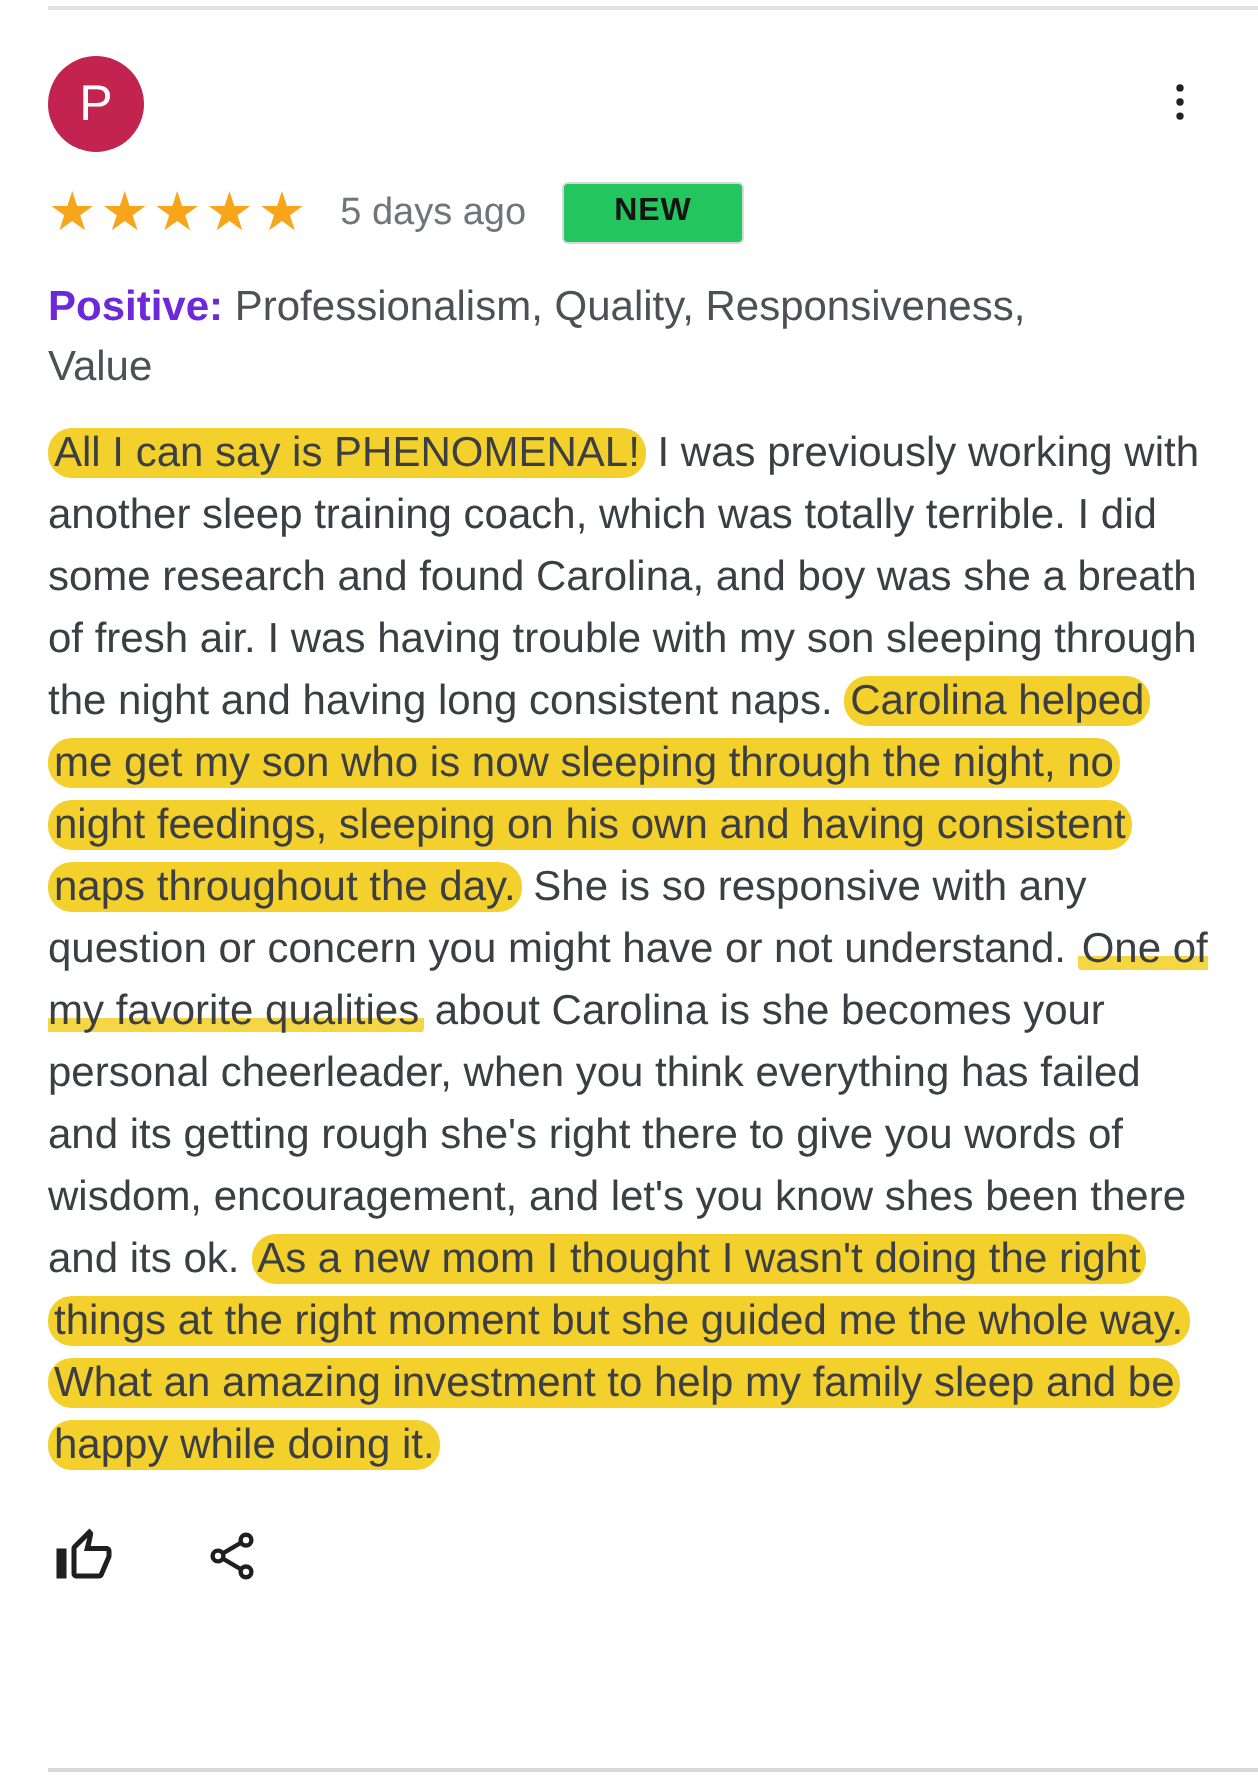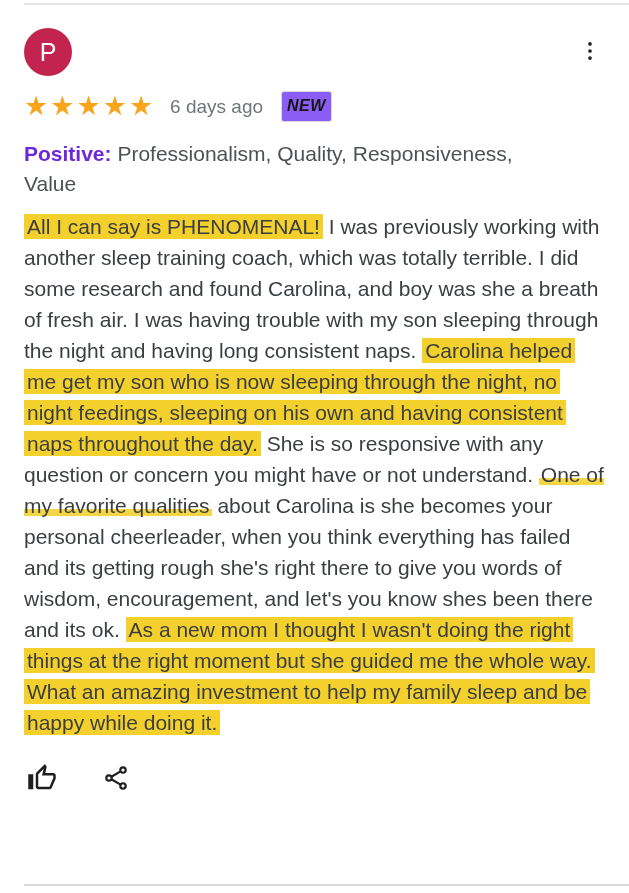--- a/index.html
+++ b/index.html
@@ -39,34 +39,34 @@
     color: #202124; line-height: 0;
   }
 
   
   .rating-row { display: flex; align-items: center; margin-top: 15px; }
   .stars { font-size: 27px; line-height: 1; color: #f9a51c; letter-spacing: 2px; white-space: nowrap; }
   .time-ago { font-size: 19px; color: #70757a; margin-left: 15px; }
   .new-badge {
     margin-left: 18px;
     border: 1px solid #d8d8d8; border-radius: 3px;
-    background: #8b5cf6;
-    padding: 5px 5px 6px;
-    font-size: 16px; font-weight: 700; color: #141414; letter-spacing: .5px; font-style: italic;
+    background: #22c55e;
+    padding: 5px 25px 6px;
+    font-size: 16px; font-weight: 700; color: #141414; letter-spacing: .5px;
   }
 
   
   .positive { margin: 17px 0 0; font-size: 21px; line-height: 30px; color: #4d5156; max-width: 525px; }
   .positive b { color: #6d28d9; }
 
   
   .body-text { margin: 12px 0 0; font-size: 21px; line-height: 31px; color: #3b3e42; width: 581px; }
   .body-text .hl {
     background: #f3d02b;
-    border-radius: 0;
+    border-radius: 12px;
     padding: 1px 3px;
     box-decoration-break: clone;
     -webkit-box-decoration-break: clone;
   }
   .body-text .um {
     background-image: linear-gradient(rgba(243,208,43,.88), rgba(243,208,43,.88));
     background-repeat: no-repeat;
     background-size: 100% 7px;
     background-position: 0 92%;
     border-radius: 3px;
@@ -91,21 +91,21 @@
       <svg width="26" height="26" viewBox="0 0 24 24" fill="currentColor">
         <circle cx="12" cy="5.5" r="1.7"></circle>
           <circle cx="12" cy="12" r="1.7"></circle>
           <circle cx="12" cy="18.5" r="1.7"></circle>
       </svg>
     </button>
   </div>
 
   <div class="rating-row">
     <div class="stars" id="stars"><span>★</span><span>★</span><span>★</span><span>★</span><span>★</span></div>
-    <span class="time-ago">6 days ago</span>
+    <span class="time-ago">5 days ago</span>
     <span class="new-badge">NEW</span>
   </div>
 
   <p class="positive"><b>Positive:</b> <span>Professionalism, Quality, Responsiveness, Value</span></p>
 
   <p class="body-text" id="review-body"><span class="hl">All I can say is PHENOMENAL!</span><span> I was previously working with another sleep training coach, which was totally terrible. I did some research and found Carolina, and boy was she a breath of fresh air. I was having trouble with my son sleeping through the night and having long consistent naps. </span><span class="hl">Carolina helped me get my son who is now sleeping through the night, no night feedings, sleeping on his own and having consistent naps throughout the day.</span><span> She is so responsive with any question or concern you might have or not understand. </span><span class="um">One of my favorite qualities</span><span> about Carolina is she becomes your personal cheerleader, when you think everything has failed and its getting rough she's right there to give you words of wisdom, encouragement, and let's you know shes been there and its ok. </span><span class="hl">As a new mom I thought I wasn't doing the right things at the right moment but she guided me the whole way. What an amazing investment to help my family sleep and be happy while doing it.</span></p>
 
   <div class="actions">
     <button class="action-btn" aria-label="Like review">
       <svg width="30" height="30" viewBox="0 0 24 24" fill="currentColor">

